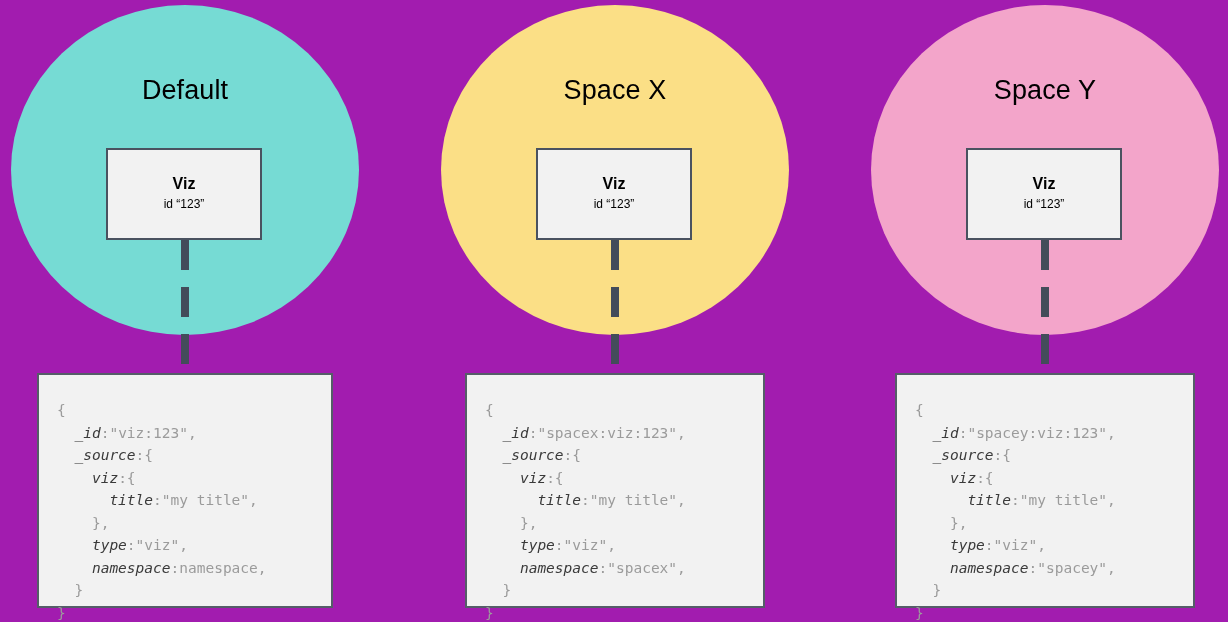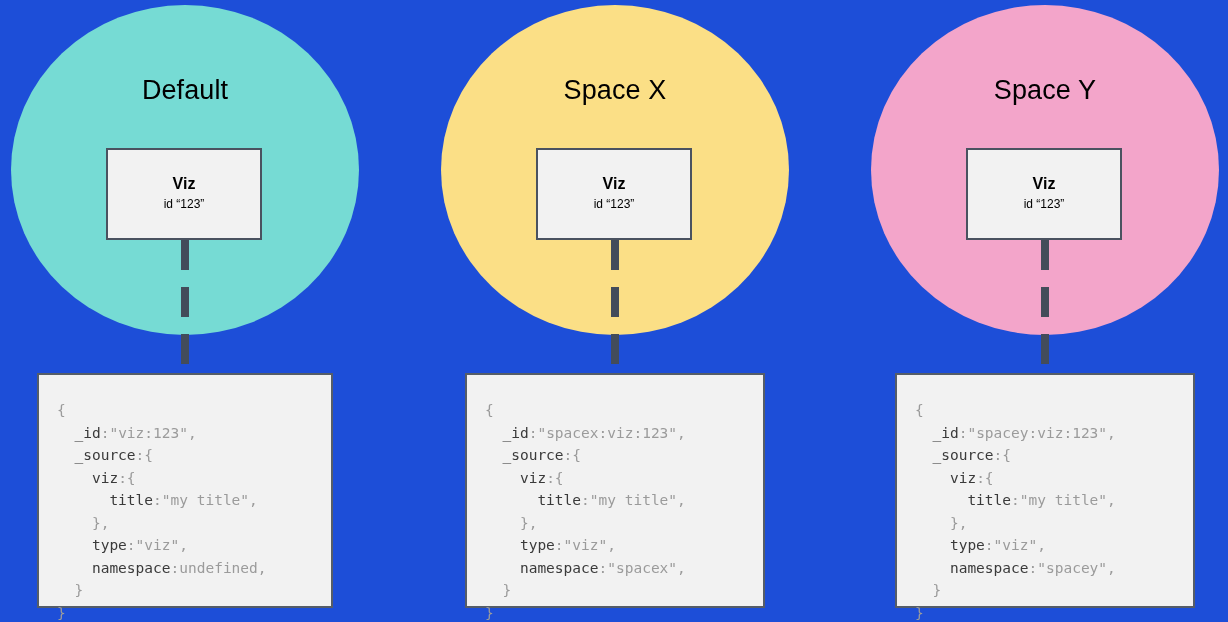--- a/index.html
+++ b/index.html
@@ -10,21 +10,21 @@
   body {
     width: 1228px;
     height: 622px;
     font-family: "Liberation Sans", sans-serif;
     overflow: hidden;
   }
   #stage {
     position: relative;
     width: 1228px;
     height: 622px;
-    background: #1d4ed8;
+    background: #a21caf;
   }
   .panel {
     position: absolute;
     top: 0;
     width: 410px;
     height: 622px;
   }
   .panel-1 { left: -20px; }
   .panel-2 { left: 410px; }
   .panel-3 { left: 840px; }
@@ -118,21 +118,21 @@
     margin-left: -150px;
   }
   pre.code {
     margin: 0;
     font-family: "DejaVu Sans Mono", monospace;
     font-size: 14.5px;
     line-height: 22.5px;
     white-space: pre;
     color: #9B9B9B;
   }
-  .k { color: #3A3A3A; }
+  .k { color: #3A3A3A; font-style: italic; }
   .v { color: #9B9B9B; }
 </style>
 </head>
 <body>
 
 <div id="stage">
 
   <div class="panel panel-1">
     <div class="circle" style="background: rgb(118, 219, 212);"></div>
     <div class="circle-label">Default</div>
@@ -149,21 +149,21 @@
     </div>
 
     <div class="code-box">
       <pre class="code"><span class="v">{</span>
   <span class="k">_id</span><span class="v">:"viz:123",</span>
   <span class="k">_source</span><span class="v">:{</span>
     <span class="k">viz</span><span class="v">:{</span>
       <span class="k">title</span><span class="v">:"my title",</span>
     <span class="v">},</span>
     <span class="k">type</span><span class="v">:"viz",</span>
-    <span class="k">namespace</span><span class="v">:undefined,</span>
+    <span class="k">namespace</span><span class="v">:namespace,</span>
   <span class="v">}</span>
 <span class="v">}</span></pre>
     </div>
   </div>
 
   <div class="panel panel-2">
     <div class="circle" style="background: rgb(251, 223, 134);"></div>
     <div class="circle-label">Space X</div>
 
     <div class="viz-box">

